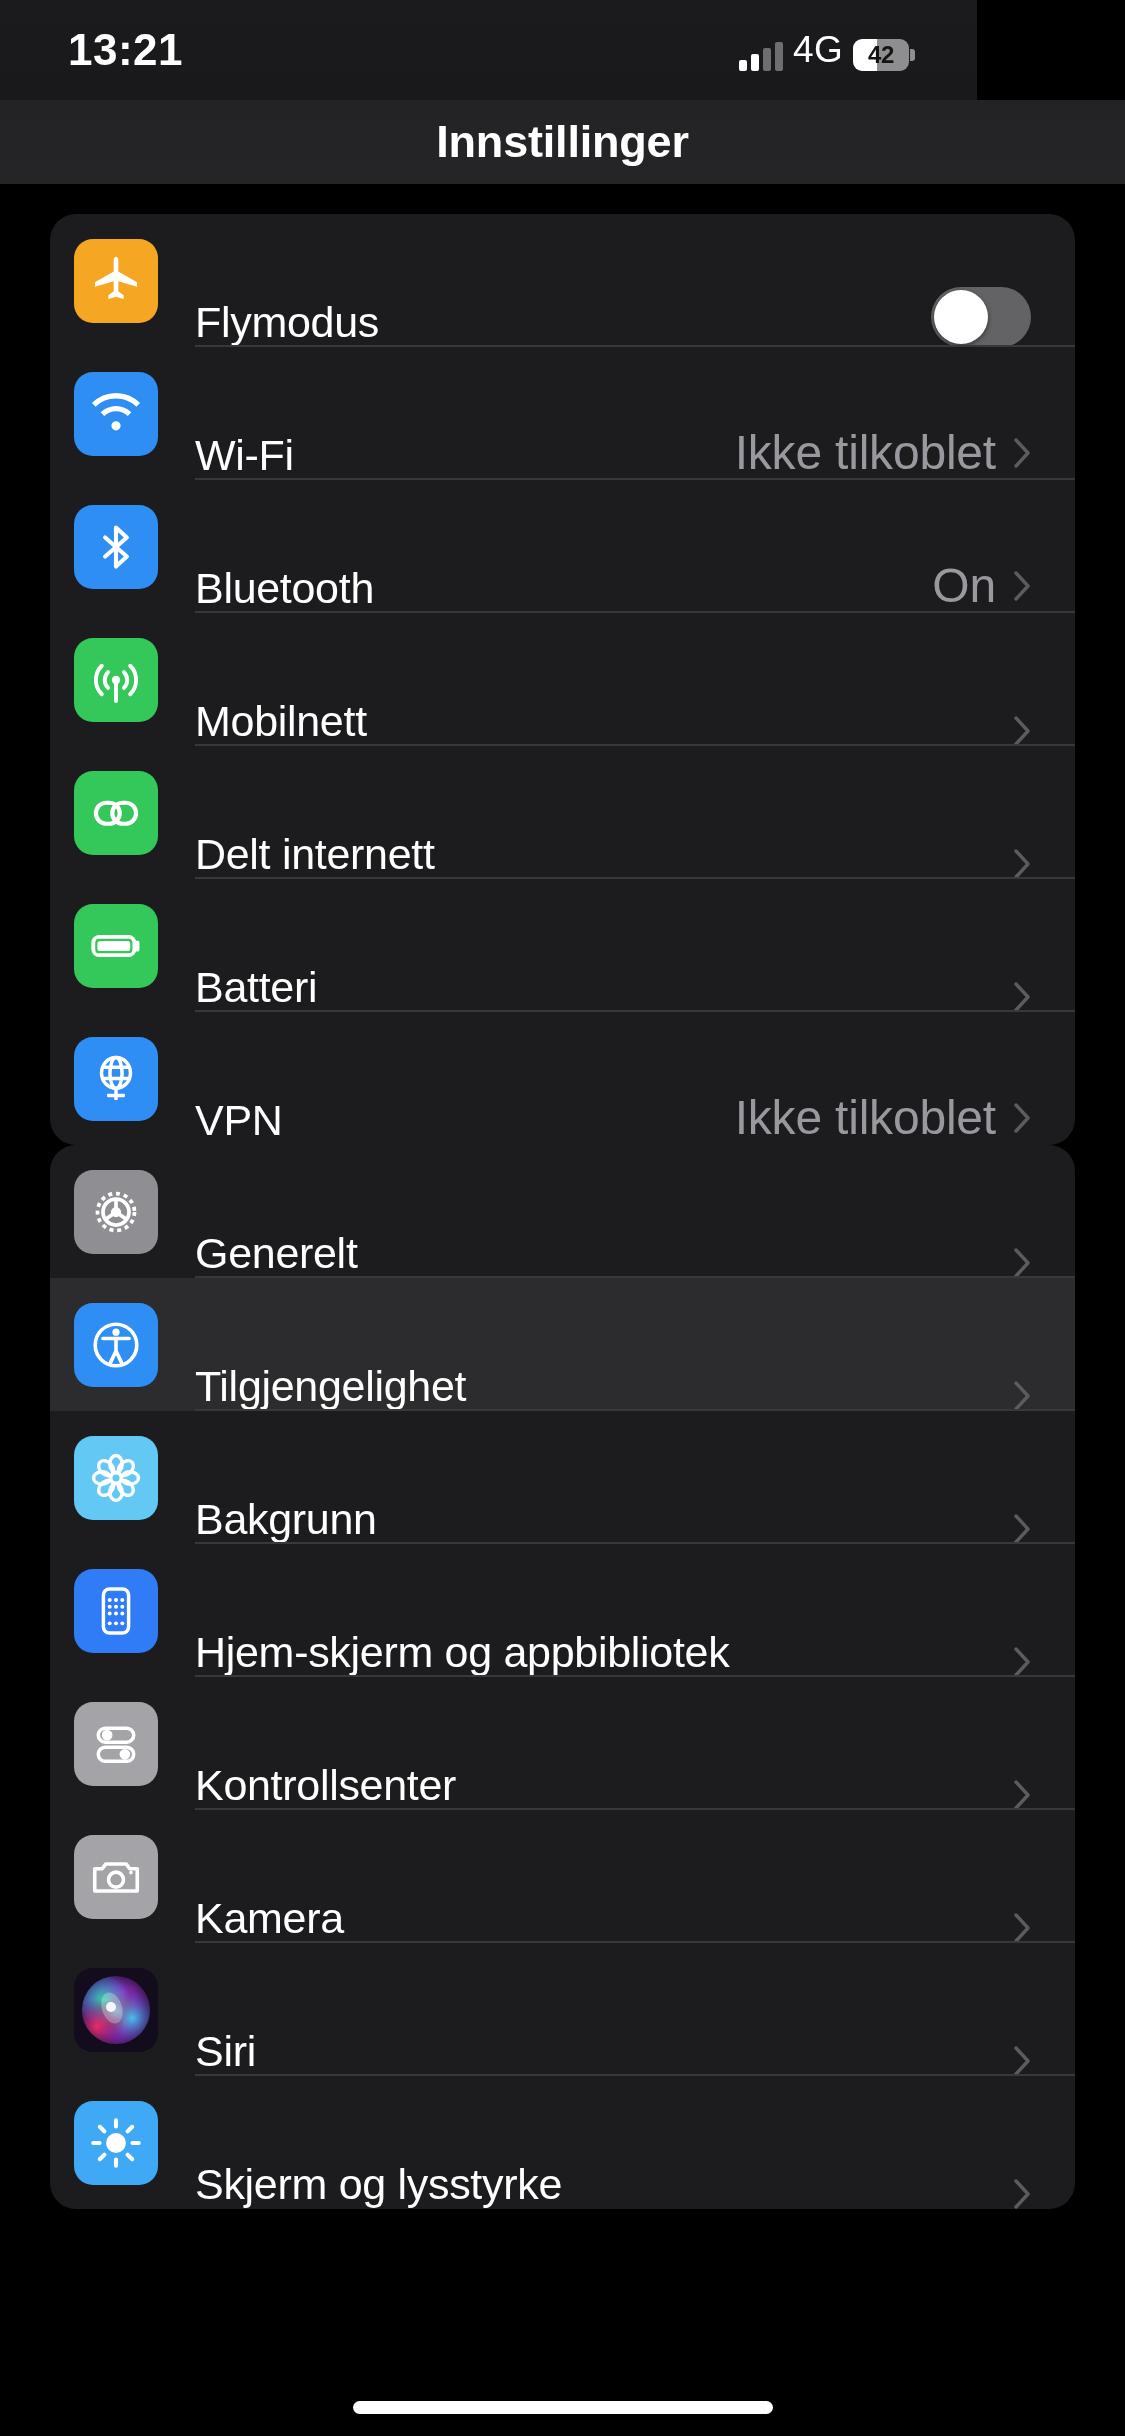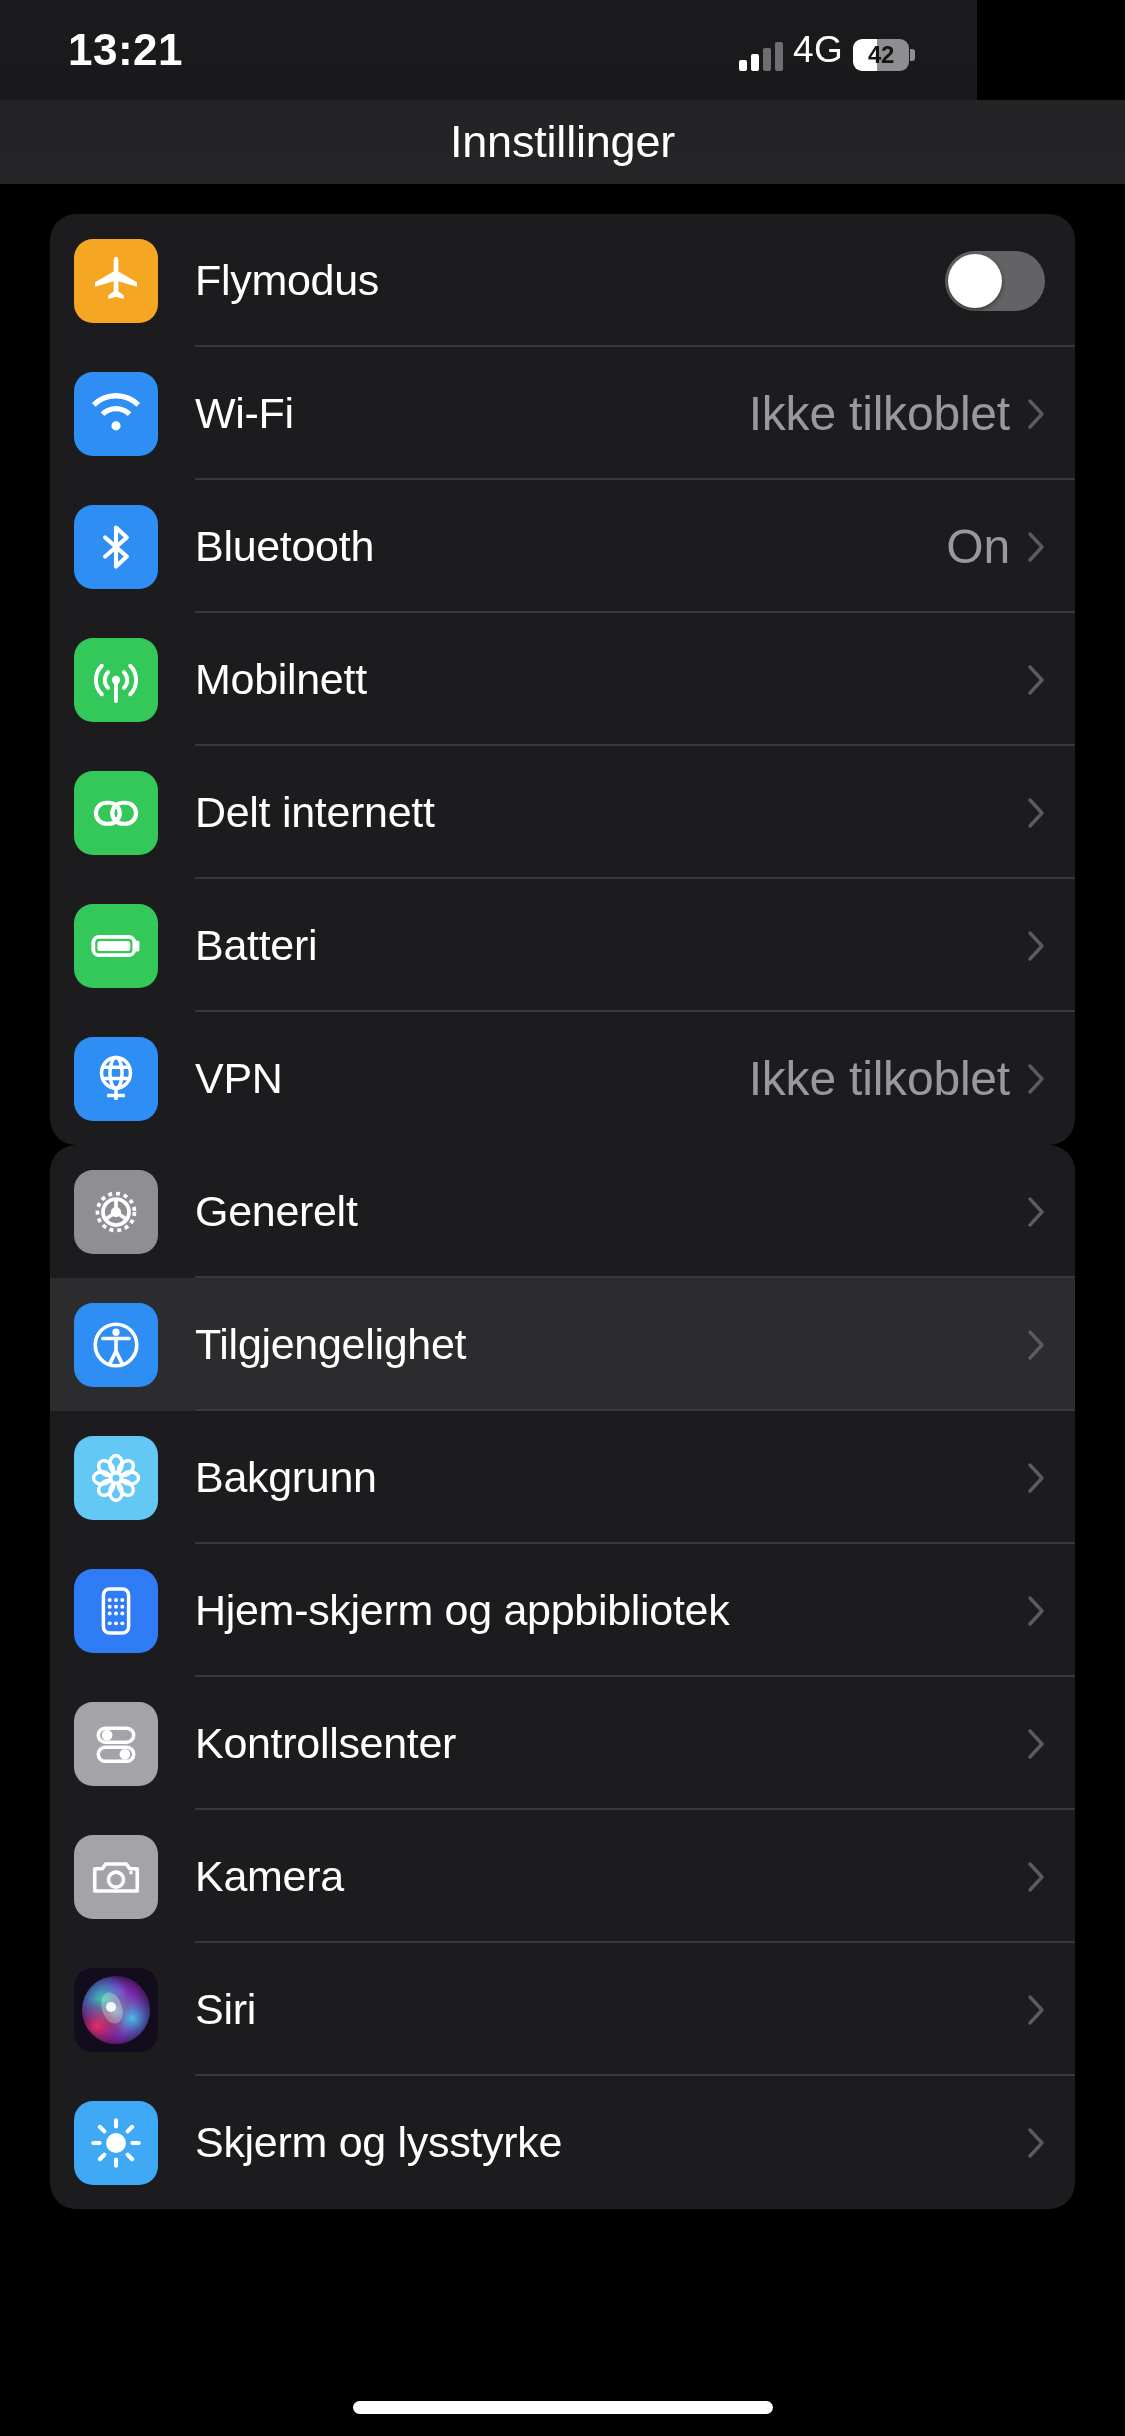--- a/index.html
+++ b/index.html
@@ -45,21 +45,21 @@
     position:absolute; right:0; top:10px; width:5px; height:12px;
     background:#8e8e90; border-radius:0 3px 3px 0;
   }
 
   
   .navbar {
     position:absolute; top:100px; left:0; width:1125px; height:84px;
     background:linear-gradient(180deg,#232325 0%,#252527 100%);
     display:flex; align-items:center; justify-content:center;
   }
-  .nav-title { color:#fff; font-size:45px; font-weight:400; letter-spacing:-0.2px; }
+  .nav-title { color:#fff; font-size:45px; font-weight:700; letter-spacing:-0.2px; }
 
   
   .content { position:absolute; top:184px; left:0; width:1125px; height:2252px; background:#000; }
 
   .group {
     margin:0 50px; background:#1c1c1e; border-radius:26px; overflow:hidden;
   }
   .group.g1 { margin-top:30px; }
   .group.g2 { }
 
@@ -67,22 +67,22 @@
   .row.pressed { background:#2c2c2e; }
 
   .icon-tile {
     width:84px; height:84px; border-radius:19px; flex:0 0 84px;
     display:flex; align-items:center; justify-content:center;
     position:relative; overflow:hidden;
   }
   .icon-tile svg { display:block; }
 
   .row-right {
-    flex:1; display:flex; align-items:center; justify-content:space-between;
-    height:133px; margin-left:37px; padding-right:30px; position:relative;
+    flex:1; display:flex; align-items:flex-end; justify-content:space-between;
+    height:133px; margin-left:37px; padding-right:44px; position:relative;
   }
   .row-label { color:#fff; font-size:43px; letter-spacing:-0.3px; white-space:nowrap; }
   .row-tail { display:flex; align-items:center; gap:18px; }
   .row-value { color:#98989f; font-size:48px; letter-spacing:-0.2px; }
   .chev { width:17px; height:30px; flex:0 0 17px; }
   .chev svg { display:block; }
 
   
   .row-right::after {
     content:""; position:absolute; left:0; right:-34px; bottom:0; height:2px;

